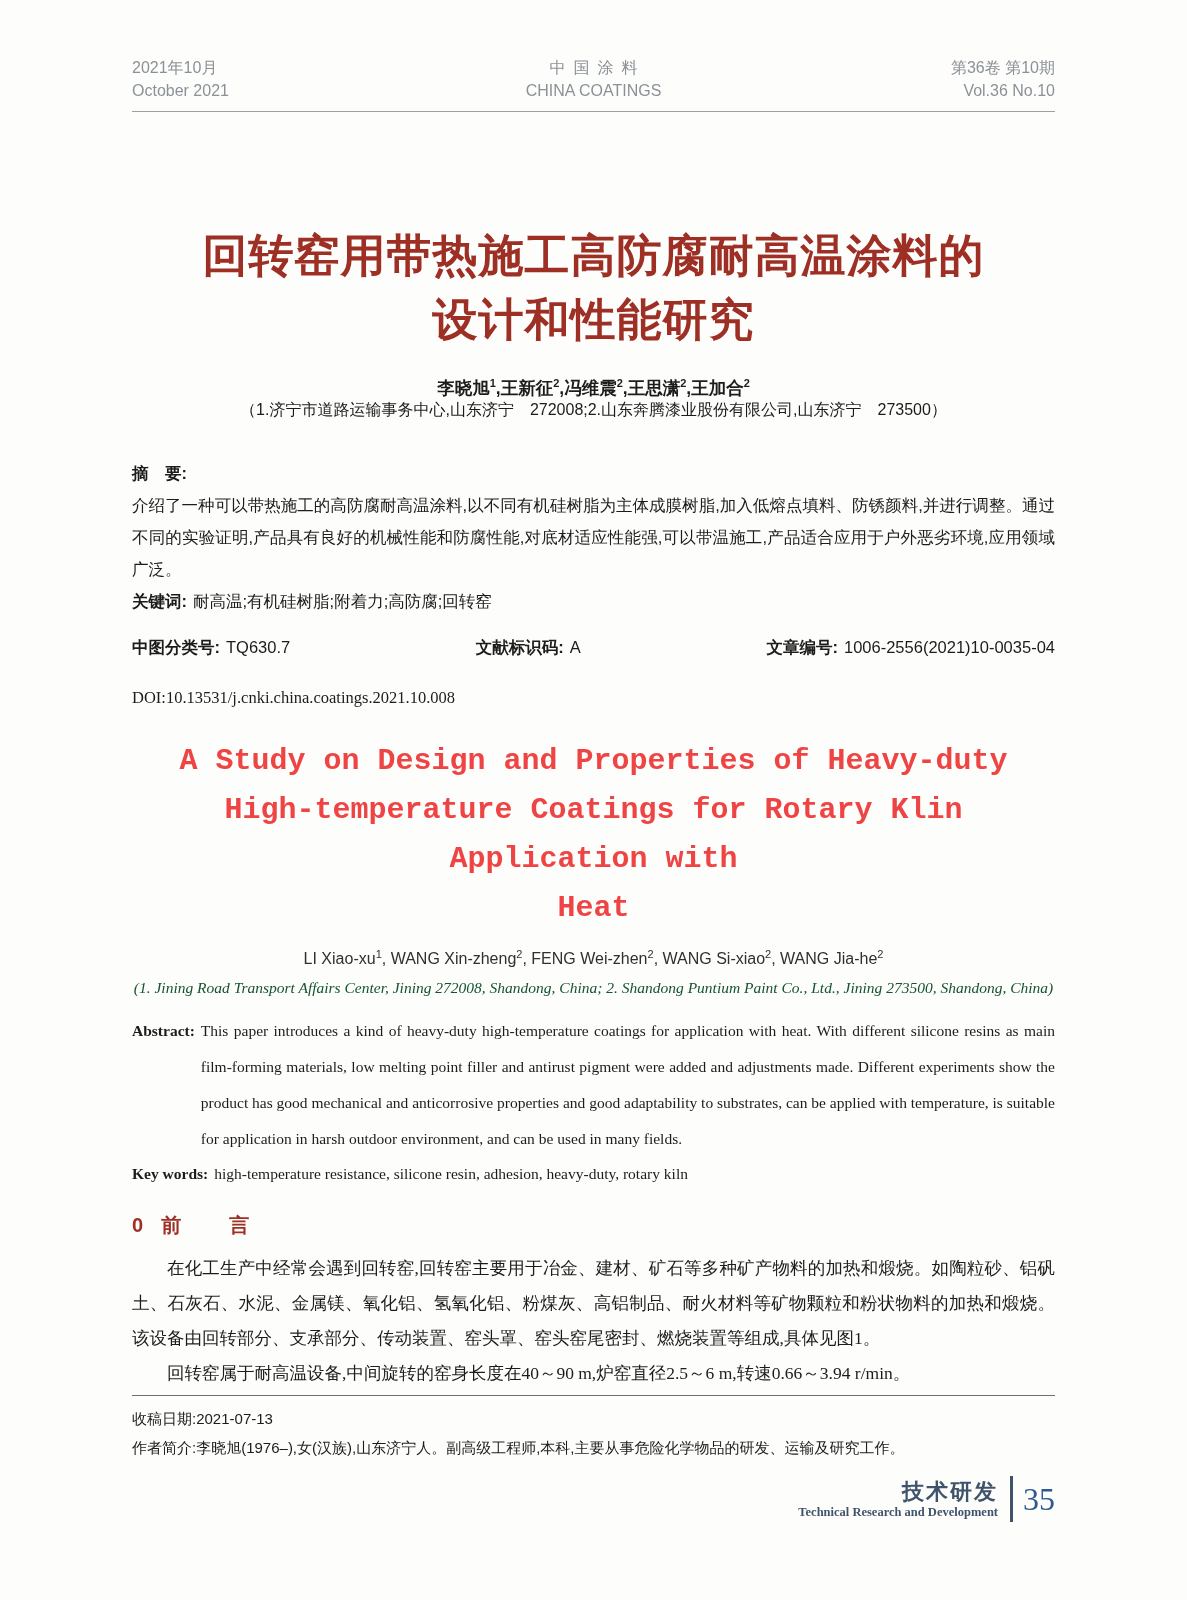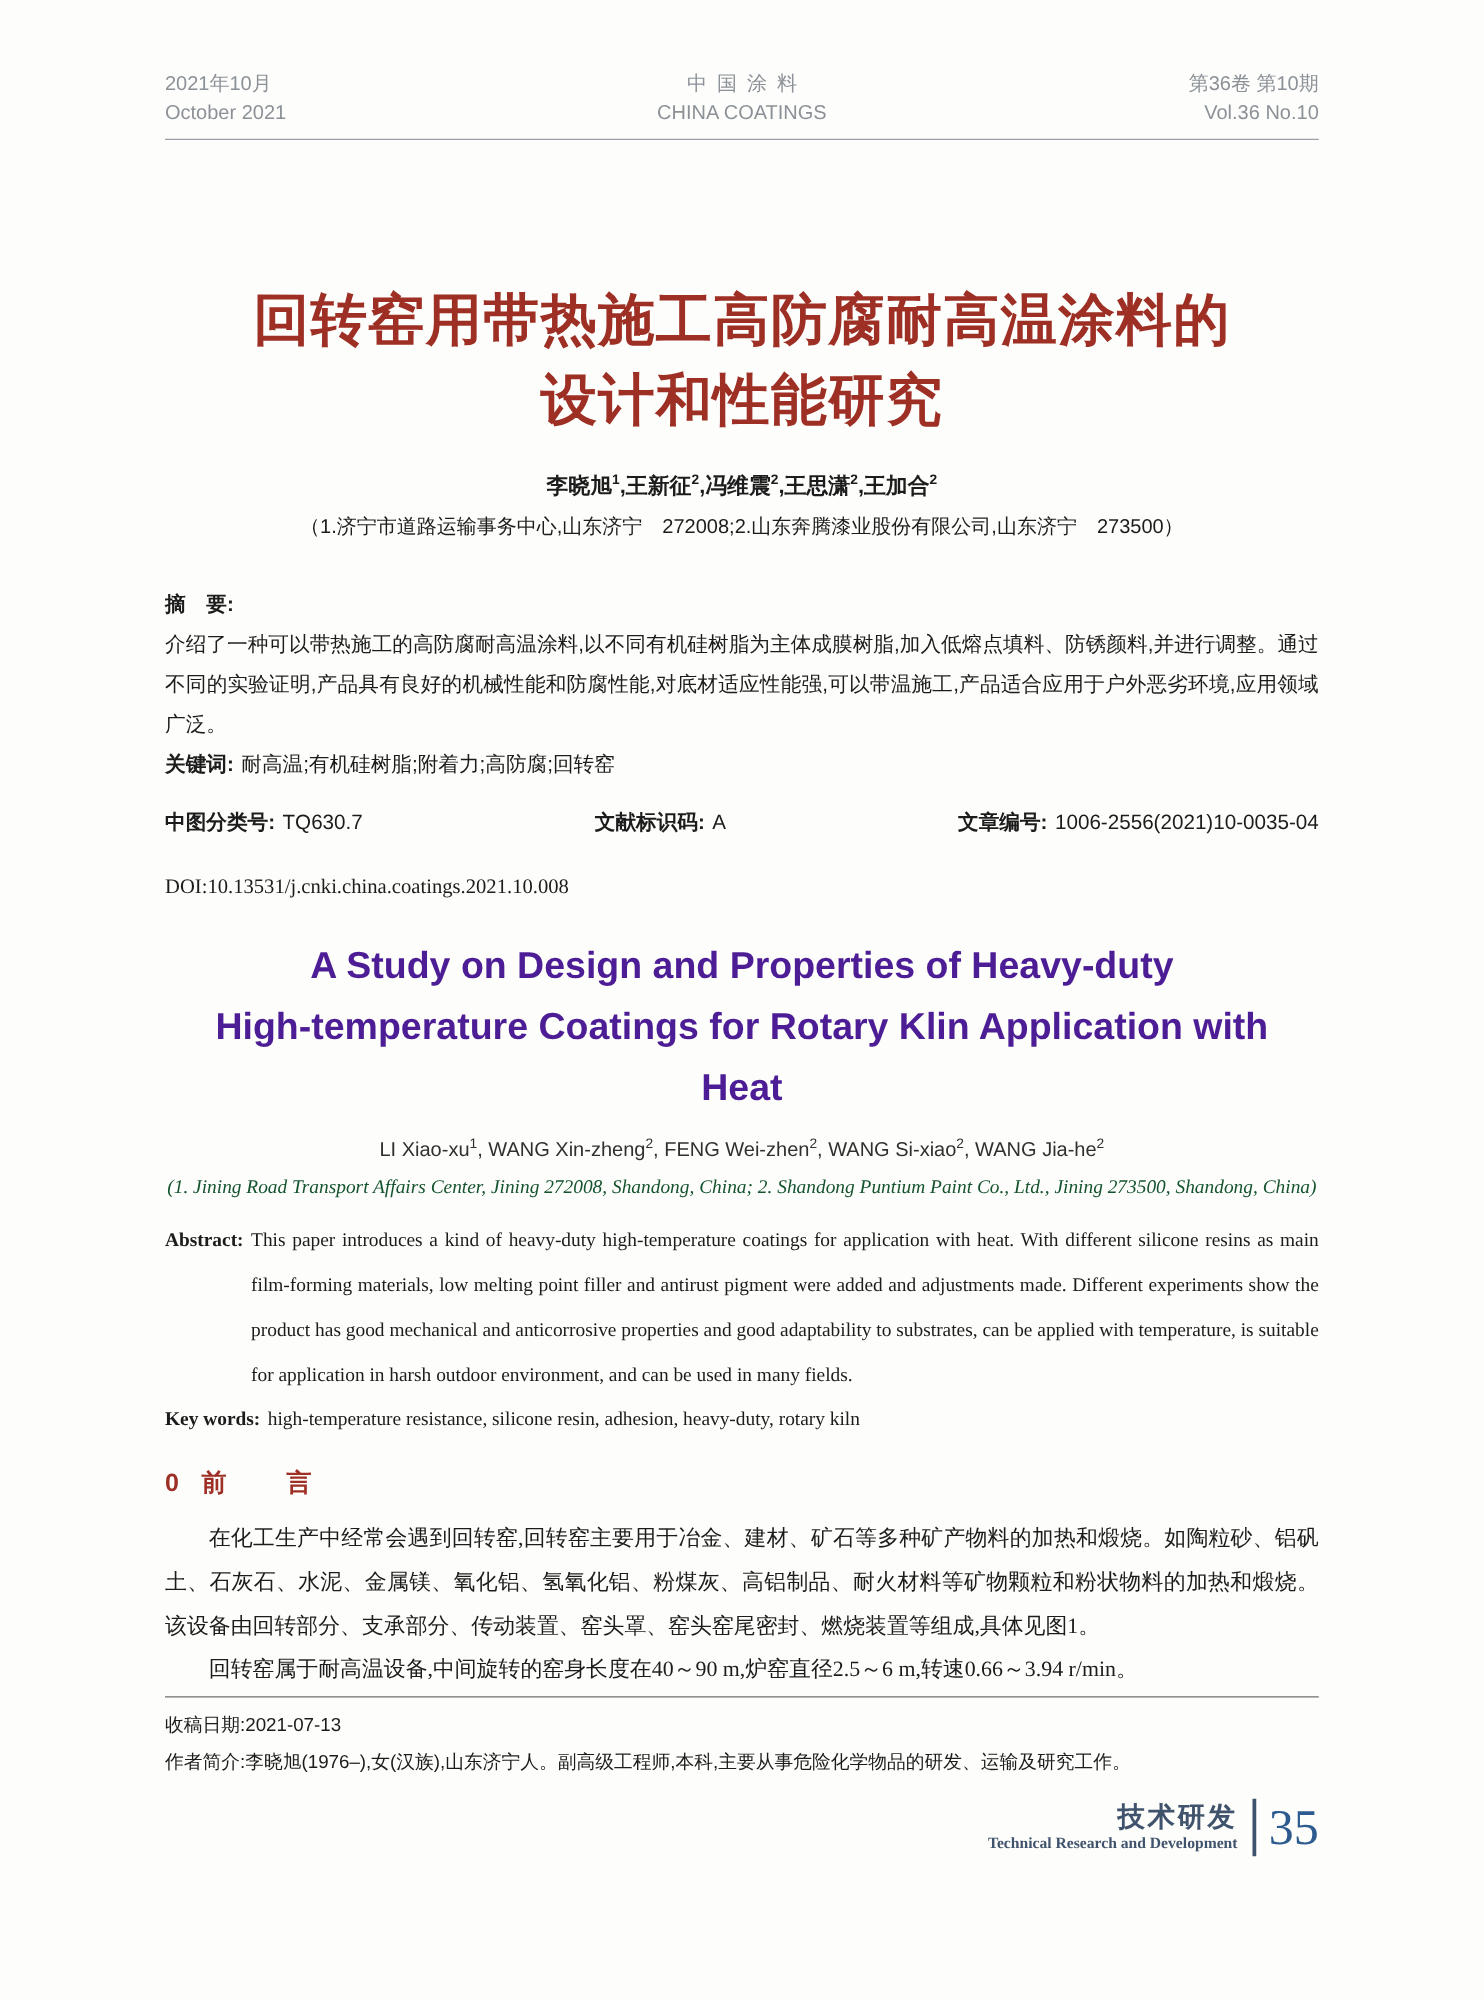--- a/index.html
+++ b/index.html
@@ -26,33 +26,33 @@
 
   
   .title-cn {
     margin-top: 112px; text-align: center; color: #9e2f25;
     font-size: 45px; line-height: 64px; font-weight: 900; letter-spacing: 1px;
   }
 
   sup { font-size: 11px; }
 
   .authors-cn { margin-top: 24px; text-align: center; font-size: 17.5px; font-weight: bold; }
-  .affil-cn  { margin-top: 11px; text-align: center; font-size: 16px; }
+  .affil-cn  { text-align: center; font-size: 16px; }
 
   .block { font-size: 16.5px; line-height: 32px; }
   .hang  { display: flex; }
   .lbl   { font-weight: bold; white-space: nowrap; padding-right: 6px; }
   .abstract-cn { margin-top: 36px; text-align: justify; flex-direction: column; }
   .meta-row { display: flex; justify-content: space-between; margin-top: 14px; }
   .doi { font-family: "Liberation Serif", serif; font-size: 16.5px; line-height: 30px; margin-top: 20px; }
 
   
   .title-en {
-    margin-top: 24px; text-align: center; color: #4c1d95;
-    font-family: Liberation Sans, sans-serif; font-weight: bold;
+    margin-top: 24px; text-align: center; color: #ef4444;
+    font-family: Liberation Mono, monospace; font-weight: bold;
     font-size: 30px; line-height: 49px;
   }
   .authors-en { margin-top: 15px; text-align: center; font-size: 16px; color: #303030; }
   .affil-en {
     margin-top: 6px; text-align: center; font-family: "Liberation Serif", serif;
     font-style: italic; font-size: 15.5px; line-height: 27px; color: #14532d;
   }
   .abstract-en {
     margin-top: 12px; font-family: "Liberation Serif", serif;
     font-size: 15.5px; line-height: 36px; text-align: justify;
@@ -75,21 +75,21 @@
 
   
   .footnote { margin-top: 4px; border-top: 1px solid #6f6f6f; padding-top: 8px; font-size: 15px; line-height: 29px; }
 
   
   .page-footer { display: flex; justify-content: flex-end; align-items: center; margin-top: 14px; }
   .cat { text-align: right; color: #40536c; }
   .cat-cn { font-size: 22px; font-weight: bold; letter-spacing: 2px; line-height: 25px; }
   .cat-en { font-family: "Liberation Serif", serif; font-weight: bold; font-size: 12.5px; line-height: 16px; }
   .vbar { width: 3px; height: 46px; background: #40536c; margin: 0 10px 0 12px; }
-  .page-num { font-family: "Liberation Serif", serif; font-size: 40px; color: #2e5b8f; }
+  .page-num { font-family: "Liberation Serif", serif; font-size: 32px; color: #2e5b8f; }
 </style>
 </head>
 <body>
 
 <div class="page">
 
   <div class="journal-header">
     <div class="jh-cell">
       <div>2021年10月</div>
       <div>October 2021</div>

